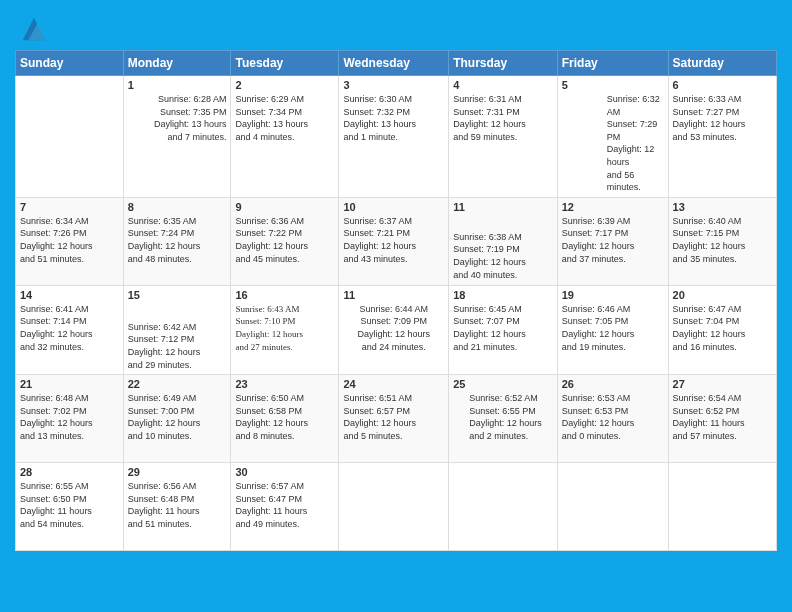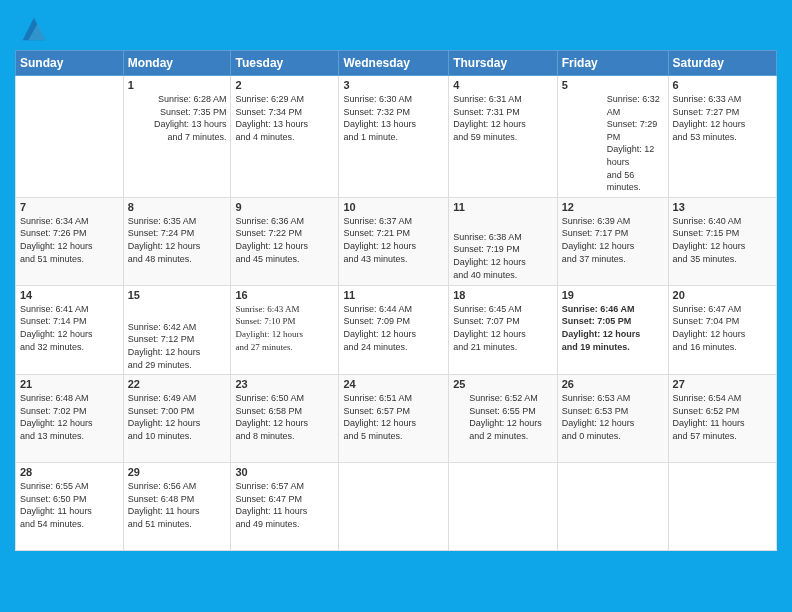--- a/index.html
+++ b/index.html
@@ -242,35 +242,35 @@
           </td>
           <td>
             <span class="day-number">16</span>
             <div class="day-info" style="white-space: pre-line; font-family: Liberation Serif, serif;">Sunrise: 6:43 AM
 Sunset: 7:10 PM
 Daylight: 12 hours
 and 27 minutes.</div>
           </td>
           <td>
             <span class="day-number">11</span>
-            <div class="day-info" style="white-space: pre-line;">Sunrise: 6:44 AM
+            <div class="day-info" style="white-space: pre-line; text-align: center;">Sunrise: 6:44 AM
 Sunset: 7:09 PM
 Daylight: 12 hours
 and 24 minutes.</div>
           </td>
           <td>
             <span class="day-number">18</span>
             <div class="day-info" style="white-space: pre-line;">Sunrise: 6:45 AM
 Sunset: 7:07 PM
 Daylight: 12 hours
 and 21 minutes.</div>
           </td>
           <td>
             <span class="day-number">19</span>
-            <div class="day-info" style="white-space: pre-line; font-weight: bold;">Sunrise: 6:46 AM
+            <div class="day-info" style="white-space: pre-line;">Sunrise: 6:46 AM
 Sunset: 7:05 PM
 Daylight: 12 hours
 and 19 minutes.</div>
           </td>
           <td>
             <span class="day-number">20</span>
             <div class="day-info" style="white-space: pre-line;">Sunrise: 6:47 AM
 Sunset: 7:04 PM
 Daylight: 12 hours
 and 16 minutes.</div>

